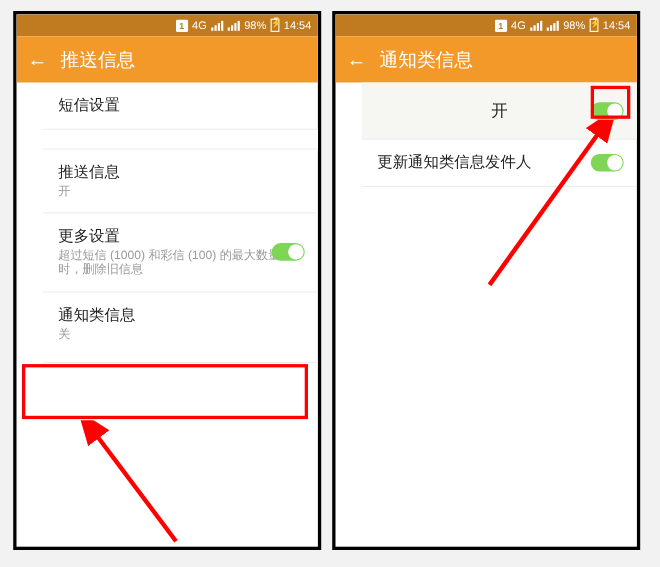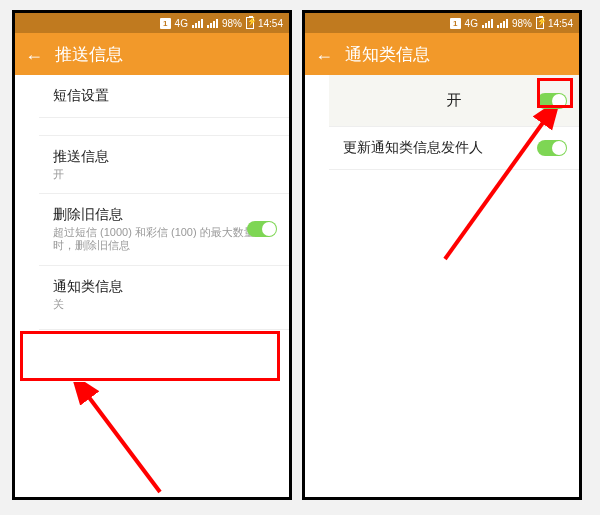--- a/index.html
+++ b/index.html
@@ -123,21 +123,21 @@
   <div class="content">
     <div class="row">
       <div class="title">短信设置</div>
     </div>
     <div class="gap"></div>
     <div class="row">
       <div class="title">推送信息</div>
       <div class="sub">开</div>
     </div>
     <div class="row">
-      <div class="title">删除旧信息</div>
+      <div class="title">更多设置</div>
       <div class="sub">超过短信 (1000) 和彩信 (100) 的最大数量时，删除旧信息</div>
       <div class="toggle"></div>
     </div>
     <div class="row" style="padding-bottom:18px;">
       <div class="title">通知类信息</div>
       <div class="sub">关</div>
     </div>
     <div class="highlight-box" style="left:5px; top:256px; width:260px; height:50px;"></div>
     <svg class="arrow" style="left:55px; top:307px;" width="110" height="120">
       <defs>

